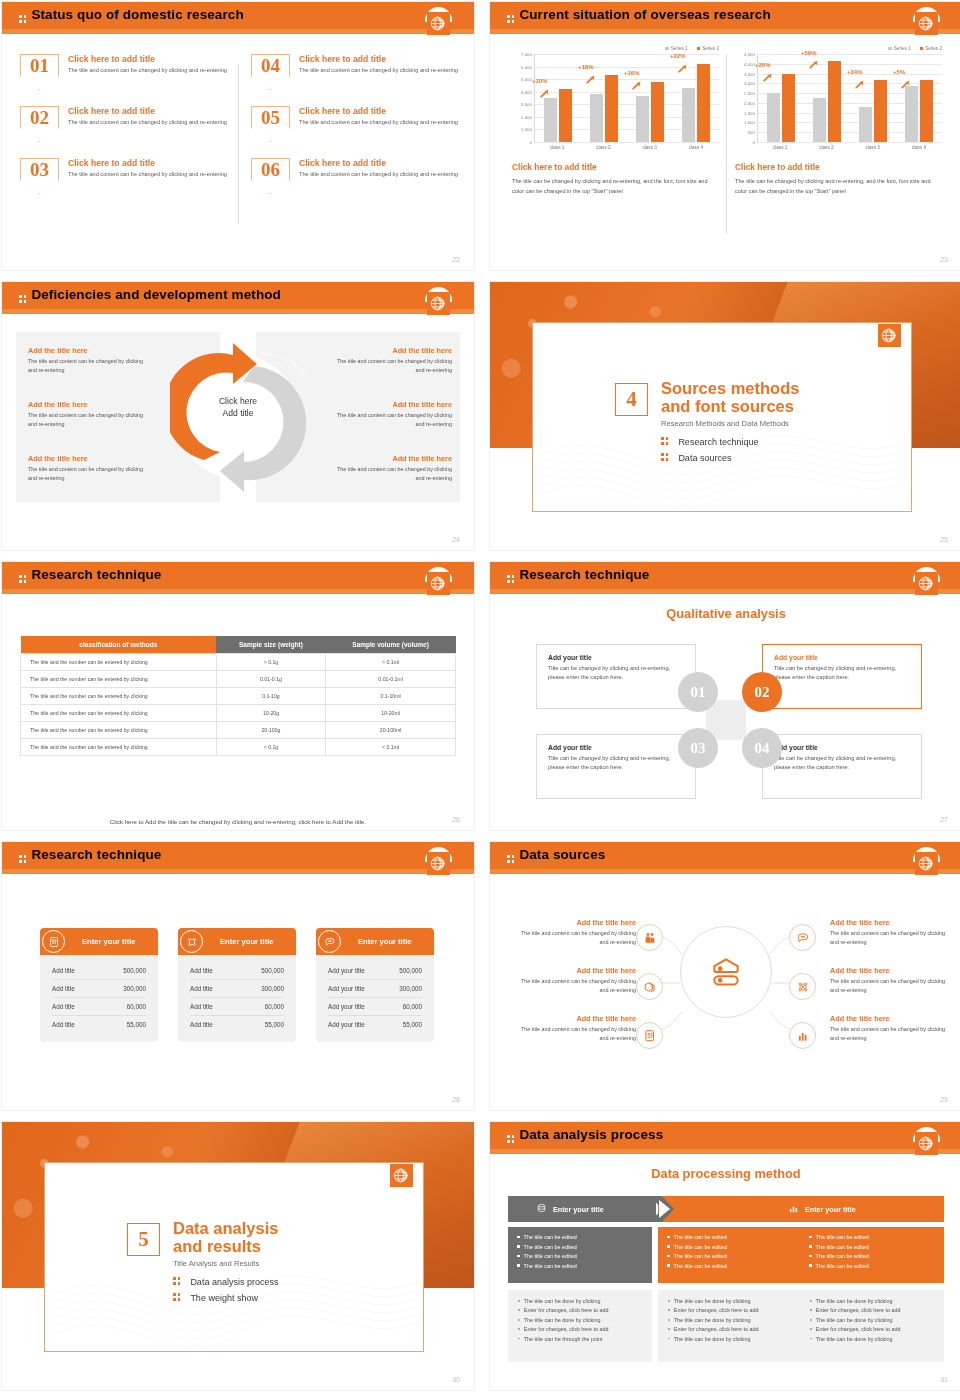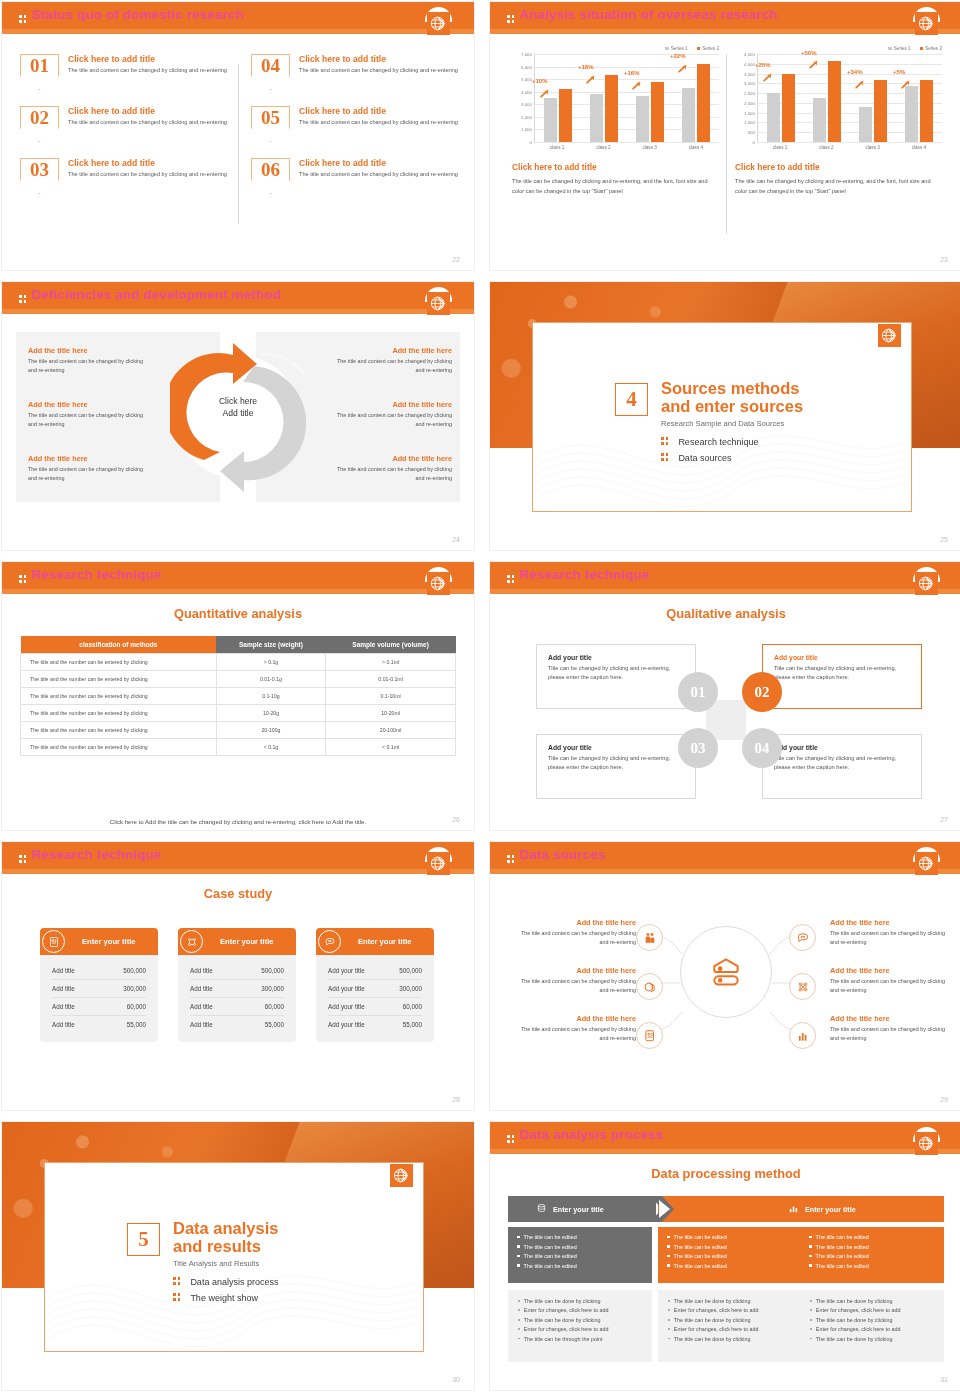--- a/index.html
+++ b/index.html
@@ -29,21 +29,21 @@
   .bar {
     position: absolute; left: 0; top: 0; width: 100%; height: 27px;
     background: #ED7324;
   }
   .bar-strip {
     position: absolute; left: 0; top: 27px; width: 100%; height: 5px;
     background: #F08A3C;
   }
   .bar-title {
     position: absolute; left: 17px; top: 5px;
-    color: #ec4899; font-size: 13.5px; font-weight: bold; letter-spacing: .1px;
+    color: #000000; font-size: 13.5px; font-weight: bold; letter-spacing: .1px;
     white-space: nowrap;
   }
   .dd { display: inline-block; margin-right: 5px; position: relative; top: -1px;}
   .dd i {
     display: block; width: 2.6px; height: 2.6px; background: #fff; margin-bottom: 2px;
   }
   .dd.two { display:inline-flex; gap:2.2px; }
   .dd.two span { display:flex; flex-direction:column; gap:2.2px; }
   .dd.two span i { width:2.6px; height:2.6px; background:#fff; margin:0;}
   .dd.orange.two span i { background:#ED7324; }
@@ -337,21 +337,21 @@
     <div class="bar-title">
       <span class="dd two">
           <span>
             <i></i>
             <i></i>
           </span>
           <span>
             <i></i>
             <i></i>
           </span>
-        </span><span>Analysis situation of overseas research</span>
+        </span><span>Current situation of overseas research</span>
     </div>
     <div class="logo">
       <div class="arch"></div>
         <div class="sq"></div>
       <svg width="19" height="19" viewBox="0 0 24 24">
           <g fill="none" stroke="#fff" stroke-width="1.1">
             <circle cx="11" cy="12" r="8"></circle>
             <ellipse cx="11" cy="12" rx="3.4" ry="8"></ellipse>
             <path d="M3 12h16M4.4 7.6h13.2M4.4 16.4h13.2"></path>
             <path d="M12 5l7 7-7 7" stroke-width="1.4"></path>
@@ -636,23 +636,23 @@
               <circle cx="11" cy="12" r="8"></circle>
               <ellipse cx="11" cy="12" rx="3.4" ry="8"></ellipse>
               <path d="M3 12h16M4.4 7.6h13.2M4.4 16.4h13.2"></path>
               <path d="M12 5l7 7-7 7" stroke-width="1.4"></path>
             </g>
           </svg>
       </div>
       <div class="sec-num">4</div>
       <div class="sec-h">
         <div>Sources methods</div>
-          <div>and enter sources</div>
-      </div>
-      <div class="sec-sub">Research Sample and Data Sources</div>
+          <div>and font sources</div>
+      </div>
+      <div class="sec-sub">Research Methods and Data Methods</div>
       <ul class="sec-list">
         <li>
             <span class="dd orange two">
               <span>
                 <i></i>
                 <i></i>
               </span>
               <span>
                 <i></i>
                 <i></i>
@@ -698,21 +698,20 @@
         <div class="sq"></div>
       <svg width="19" height="19" viewBox="0 0 24 24">
           <g fill="none" stroke="#fff" stroke-width="1.1">
             <circle cx="11" cy="12" r="8"></circle>
             <ellipse cx="11" cy="12" rx="3.4" ry="8"></ellipse>
             <path d="M3 12h16M4.4 7.6h13.2M4.4 16.4h13.2"></path>
             <path d="M12 5l7 7-7 7" stroke-width="1.4"></path>
           </g>
         </svg>
     </div>
-    <div class="mid-title">Quantitative analysis</div>
     <table class="tbl">
       <thead>
           <tr>
         <th class="c0" style="width:45%">classification of methods</th>
         <th class="cx">Sample size (weight)</th>
         <th class="cx">Sample volume (volume)</th>
       </tr>
         </thead>
       <tbody id="tbl26">
           <tr>
@@ -823,21 +822,20 @@
         <div class="sq"></div>
       <svg width="19" height="19" viewBox="0 0 24 24">
           <g fill="none" stroke="#fff" stroke-width="1.1">
             <circle cx="11" cy="12" r="8"></circle>
             <ellipse cx="11" cy="12" rx="3.4" ry="8"></ellipse>
             <path d="M3 12h16M4.4 7.6h13.2M4.4 16.4h13.2"></path>
             <path d="M12 5l7 7-7 7" stroke-width="1.4"></path>
           </g>
         </svg>
     </div>
-    <div class="mid-title">Case study</div>
     <div class="cs-card" style="left:38px;">
       <div class="cs-head">
         <div class="cs-ico">
           <svg width="12" height="12" viewBox="0 0 24 24" fill="none" stroke="#fff" stroke-width="1.6">
               <rect x="5" y="3" width="14" height="18" rx="1.5"></rect>
               <circle cx="10" cy="9" r="1.8"></circle>
               <path d="M13.5 8h3M13.5 11h3M8 14h8"></path>
             </svg>
         </div>
         <span>Enter your title</span>

